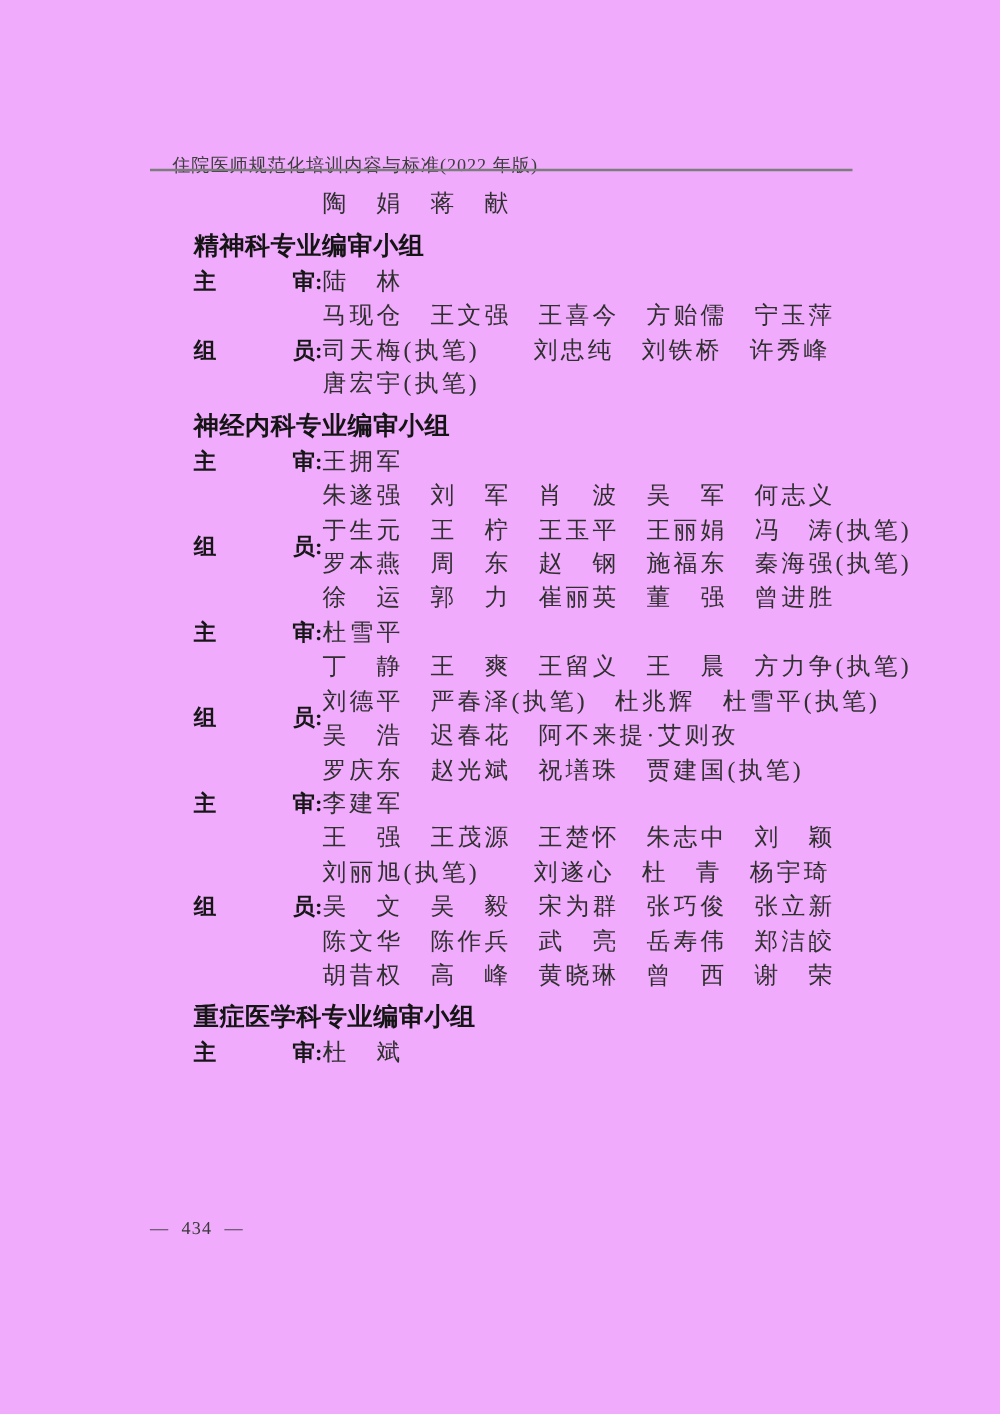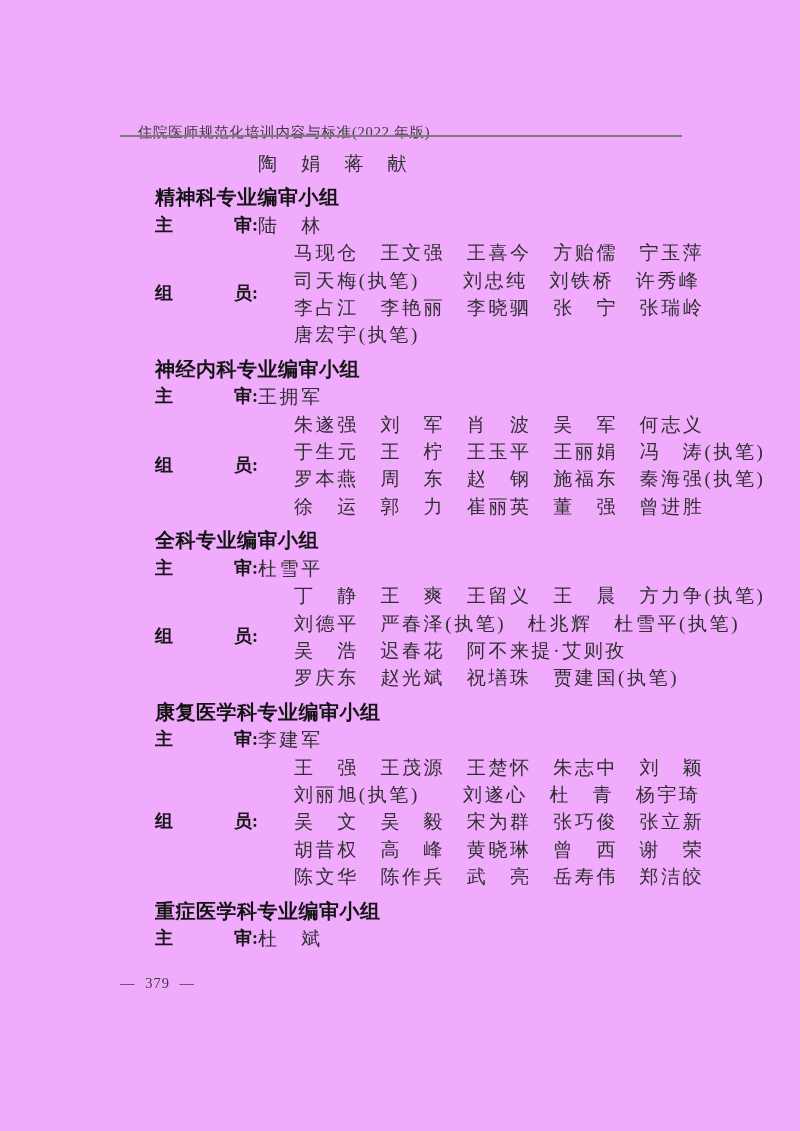--- a/index.html
+++ b/index.html
@@ -49,21 +49,21 @@
     color: #161616;
     white-space: pre;
   }
   .names {
     white-space: pre;
     font-size: 19px;
     letter-spacing: 2.6px;
     color: #2f2f2f;
     display: block;
   }
-  .lines { flex: 1 1 auto; margin-left: 36px; }
+  .lines { flex: 1 1 auto; }
   .sec-title {
     font-size: 20px;
     font-weight: 700;
     color: #141414;
     letter-spacing: 0.5px;
     line-height: 27.4px;
     margin: 7px 0 0 0;
   }
   .footer {
     position: absolute;
@@ -102,21 +102,20 @@
       <span class="names">陆　林</span>
     </div>
     <div class="row">
       <span class="role">
         <span>组</span>
         <span>员:</span>
       </span>
       <div class="lines">
         <span class="names">马现仓　王文强　王喜今　方贻儒　宁玉萍</span>
         <span class="names">司天梅(执笔)　　刘忠纯　刘铁桥　许秀峰</span>
-        <span class="names">李占江　李艳丽　李晓驷　张　宁　张瑞岭</span>
         <span class="names">唐宏宇(执笔)</span>
       </div>
     </div>
 
     <div class="sec-title">神经内科专业编审小组</div>
     <div class="row">
       <span class="role">
         <span>主</span>
         <span>审:</span>
       </span>
@@ -128,69 +127,67 @@
         <span>员:</span>
       </span>
       <div class="lines">
         <span class="names">朱遂强　刘　军　肖　波　吴　军　何志义</span>
         <span class="names">于生元　王　柠　王玉平　王丽娟　冯　涛(执笔)</span>
         <span class="names">罗本燕　周　东　赵　钢　施福东　秦海强(执笔)</span>
         <span class="names">徐　运　郭　力　崔丽英　董　强　曾进胜</span>
       </div>
     </div>
 
-    <div class="sec-title">全科专业编审小组</div>
     <div class="row">
       <span class="role">
         <span>主</span>
         <span>审:</span>
       </span>
       <span class="names">杜雪平</span>
     </div>
     <div class="row">
       <span class="role">
         <span>组</span>
         <span>员:</span>
       </span>
       <div class="lines">
         <span class="names">丁　静　王　爽　王留义　王　晨　方力争(执笔)</span>
         <span class="names">刘德平　严春泽(执笔)　杜兆辉　杜雪平(执笔)</span>
         <span class="names">吴　浩　迟春花　阿不来提·艾则孜</span>
         <span class="names">罗庆东　赵光斌　祝墡珠　贾建国(执笔)</span>
       </div>
     </div>
 
-    <div class="sec-title">康复医学科专业编审小组</div>
     <div class="row">
       <span class="role">
         <span>主</span>
         <span>审:</span>
       </span>
       <span class="names">李建军</span>
     </div>
     <div class="row">
       <span class="role">
         <span>组</span>
         <span>员:</span>
       </span>
       <div class="lines">
         <span class="names">王　强　王茂源　王楚怀　朱志中　刘　颖</span>
         <span class="names">刘丽旭(执笔)　　刘遂心　杜　青　杨宇琦</span>
         <span class="names">吴　文　吴　毅　宋为群　张巧俊　张立新</span>
+        <span class="names">陈文华　陈作兵　武　亮　岳寿伟　郑洁皎</span>
         <span class="names">胡昔权　高　峰　黄晓琳　曾　西　谢　荣</span>
-        <span class="names">陈文华　陈作兵　武　亮　岳寿伟　郑洁皎</span>
       </div>
     </div>
 
     <div class="sec-title">重症医学科专业编审小组</div>
     <div class="row">
       <span class="role">
         <span>主</span>
         <span>审:</span>
       </span>
       <span class="names">杜　斌</span>
     </div>
 
   </div>
 
-  <div class="footer">— 379 —</div>
+  <div class="footer">— 434 —</div>
 
 </div>
 
 </body></html>

